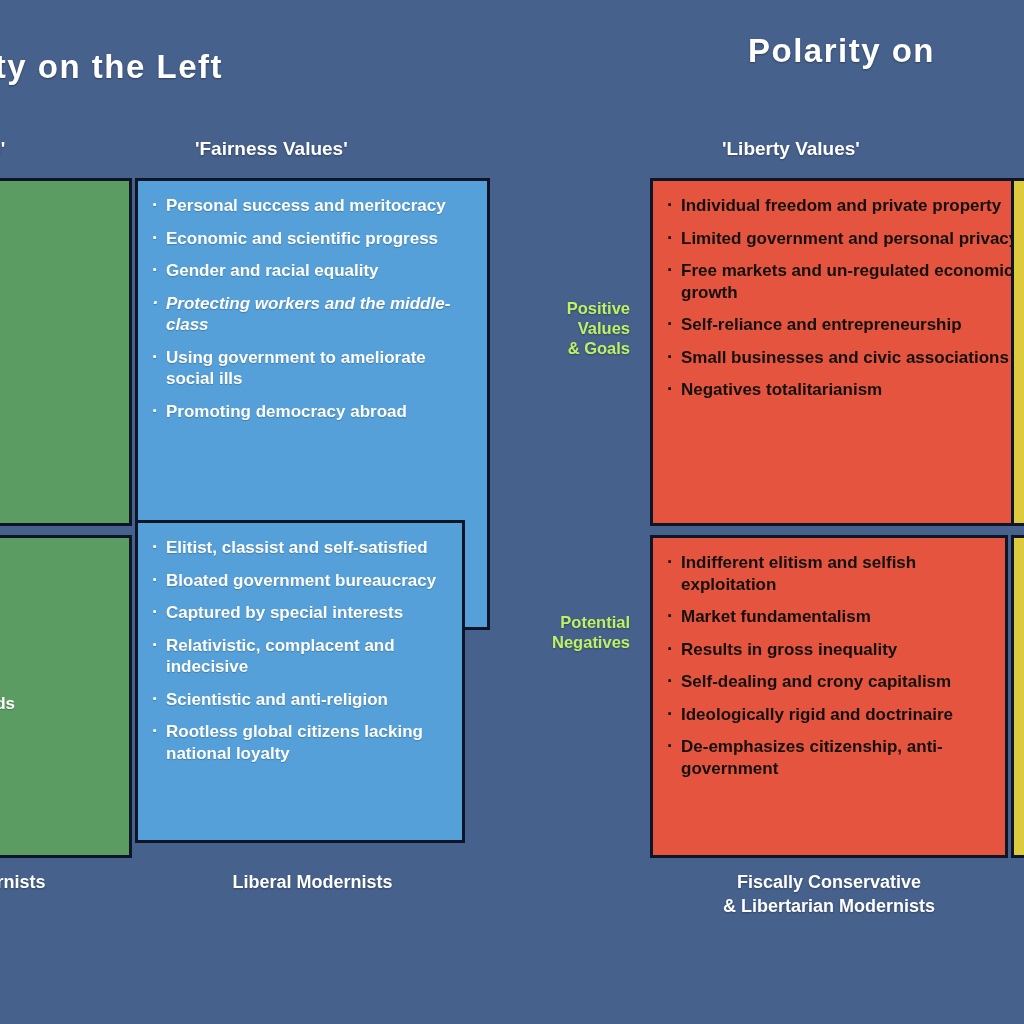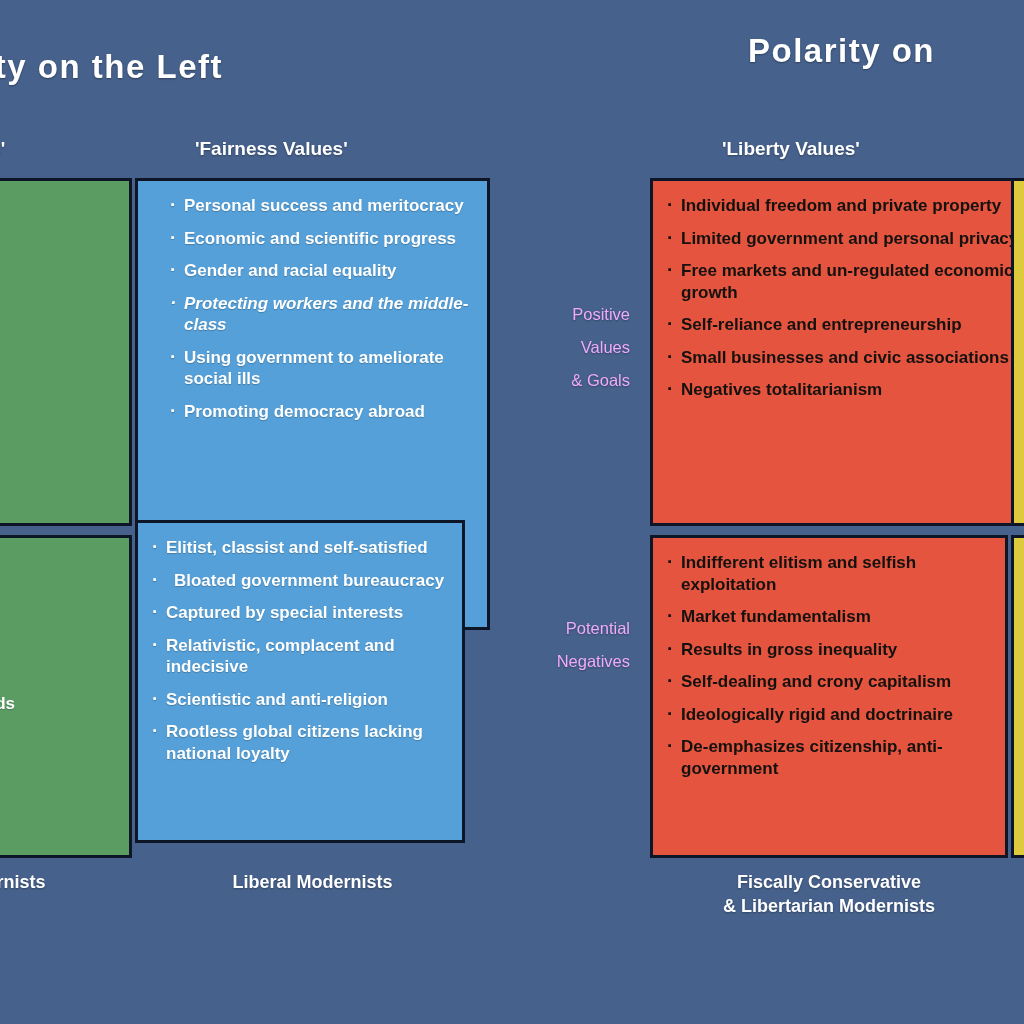--- a/index.html
+++ b/index.html
@@ -34,24 +34,24 @@
     white-space:nowrap;
     text-shadow:0 1px 2px rgba(0,0,0,.3);
   }
   #head-green{left:-32px;top:138px;}
   #head-blue{left:195px;top:138px;}
   #head-red{left:722px;top:138px;}
 
   
   .rowlabel{
     position:absolute;
-    color:#f0abfc;
-    font-weight:normal;
+    color:#bef264;
+    font-weight:bold;
     font-size:16.5px;
-    line-height:33px;
+    line-height:20px;
     text-align:right;
     width:130px;
     text-shadow:0 1px 2px rgba(0,0,0,.3);
   }
   #rowlabel-positive{left:500px;top:298px;}
   #rowlabel-negative{left:500px;top:612px;}
 
   
   .box{
     position:absolute;
@@ -81,21 +81,21 @@
   }
   .green{background:#5a9c62;}
   .blue{background:#55a0d8;}
   .red{background:#e4543f;}
   .yellow{background:#ddcb3d;}
   .green li,.blue li{color:#ffffff;text-shadow:0 1px 1px rgba(0,0,0,.22);}
   .red li,.yellow li{color:#14110e;}
 
   
   #box-green-pos {left:-118px; top:178px; width:250px; height:348px;}
-  #box-blue-pos  {left:135px;  top:178px; width:355px; height:452px;padding-left:18px;}
+  #box-blue-pos  {left:135px;  top:178px; width:355px; height:452px;}
   #box-red-pos   {left:650px;  top:178px; width:425px; height:348px;}
   #box-yellow-pos{left:1011px; top:178px; width:120px; height:348px;}
 
   #box-green-neg {left:-118px; top:535px; width:250px; height:323px;}
   #box-blue-neg  {left:135px;  top:520px; width:330px; height:323px;}
   #box-red-neg   {left:650px;  top:535px; width:358px; height:323px;}
   #box-yellow-neg{left:1011px; top:535px; width:120px; height:323px;}
 
   
   .caption{
@@ -179,21 +179,21 @@
 ization</li>
         <li style="white-space: pre-line;">nalysis ends
 politics</li>
         <li style="white-space: pre-line;">hilism</li>
       </ul>
   </div>
 
   <div class="box blue" id="box-blue-neg">
     <ul>
         <li style="white-space: pre-line;">Elitist, classist and self-satisfied</li>
-        <li style="white-space: pre-line; text-align: center;">Bloated government bureaucracy</li>
+        <li style="white-space: pre-line;">Bloated government bureaucracy</li>
         <li style="white-space: pre-line;">Captured by special interests</li>
         <li style="white-space: pre-line;">Relativistic, complacent and indecisive</li>
         <li style="white-space: pre-line;">Scientistic and anti-religion</li>
         <li style="white-space: pre-line;">Rootless global citizens lacking national loyalty</li>
       </ul>
   </div>
 
   <div class="box red" id="box-red-neg">
     <ul>
         <li style="white-space: pre-line;">Indifferent elitism and selfish exploitation</li>

